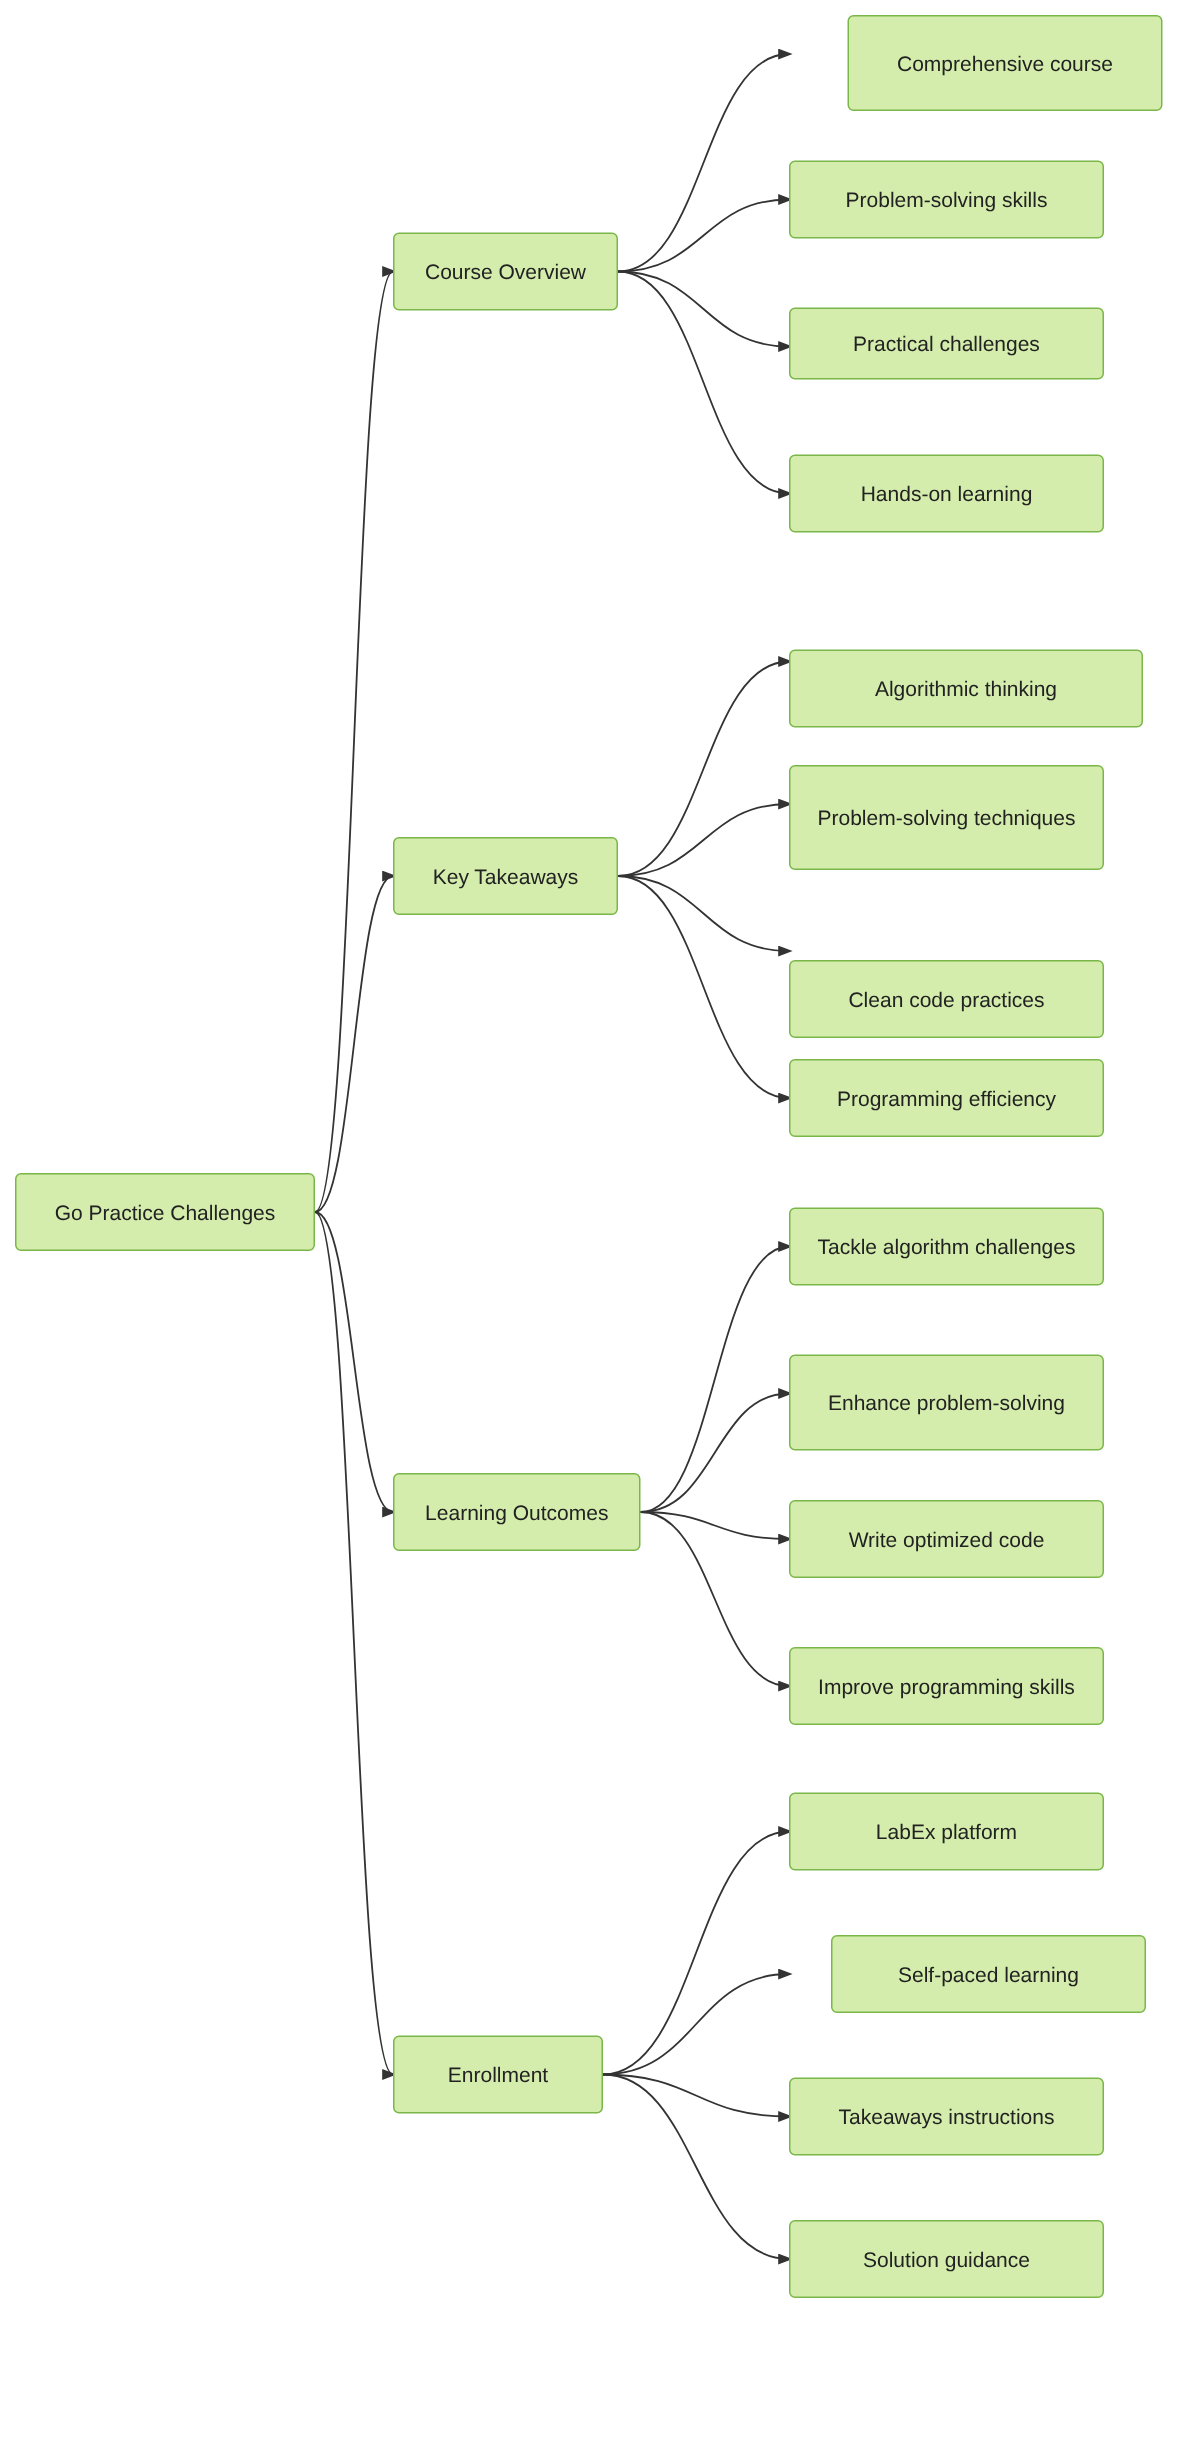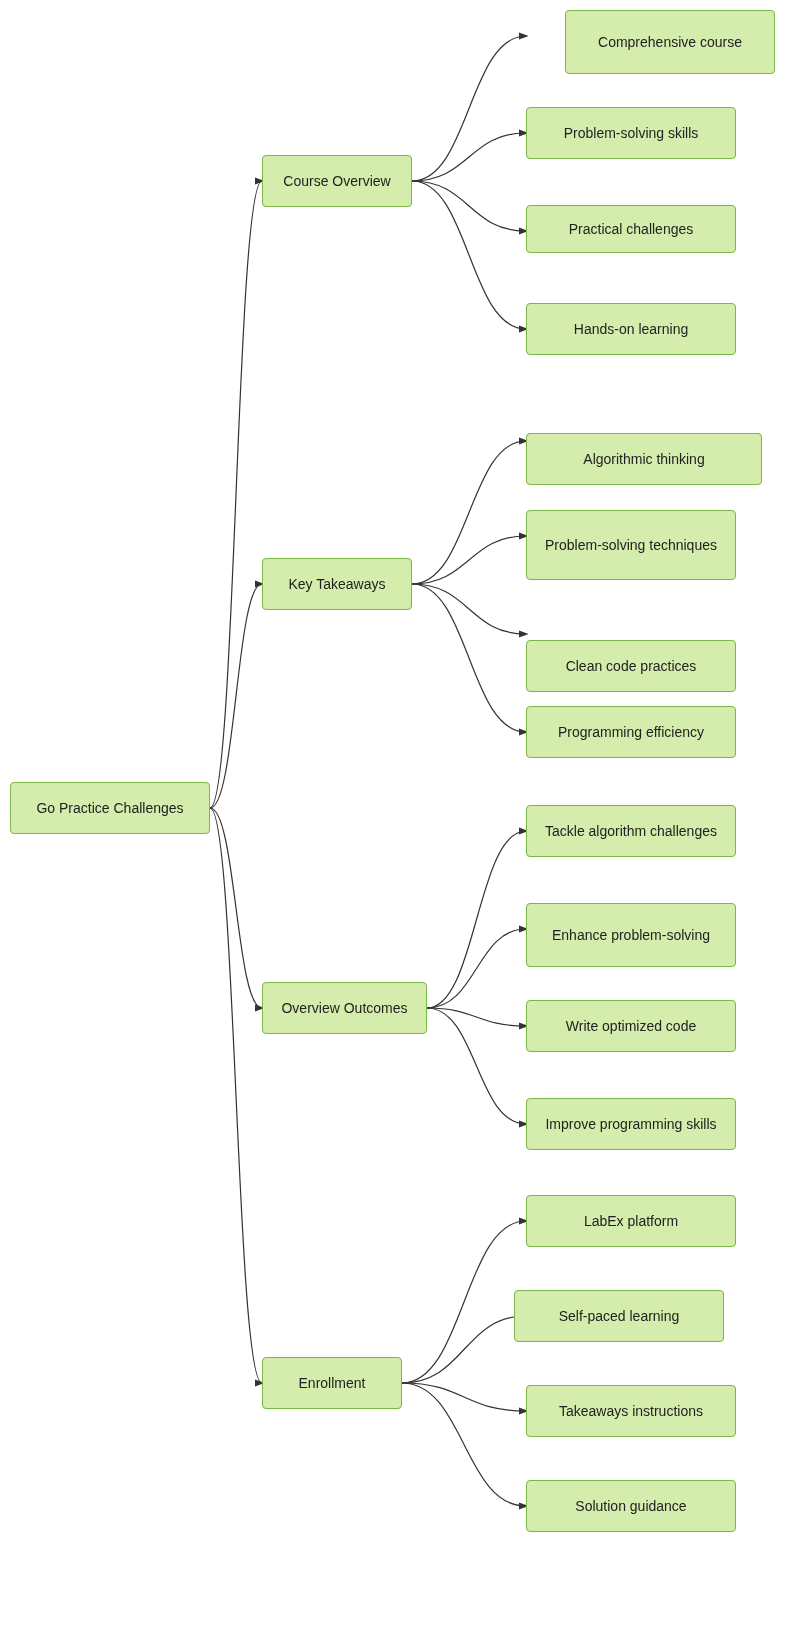--- a/index.html
+++ b/index.html
@@ -63,31 +63,31 @@
       <path d="M 427 1008 C 476.5 1008, 476.5 1026, 526 1026" fill="none" stroke="#333" stroke-width="1.2" marker-end="url(#arrow)"></path>
       <path d="M 427 1008 C 476.5 1008, 476.5 1124, 526 1124" fill="none" stroke="#333" stroke-width="1.2" marker-end="url(#arrow)"></path>
       <path d="M 402 1383 C 464 1383, 464 1221, 526 1221" fill="none" stroke="#333" stroke-width="1.2" marker-end="url(#arrow)"></path>
       <path d="M 402 1383 C 464 1383, 464 1316, 526 1316" fill="none" stroke="#333" stroke-width="1.2" marker-end="url(#arrow)"></path>
       <path d="M 402 1383 C 464 1383, 464 1411, 526 1411" fill="none" stroke="#333" stroke-width="1.2" marker-end="url(#arrow)"></path>
       <path d="M 402 1383 C 464 1383, 464 1506, 526 1506" fill="none" stroke="#333" stroke-width="1.2" marker-end="url(#arrow)"></path>
     </svg>
 <div class="node" style="left: 10px; top: 782px; width: 200px; height: 52px;">Go Practice Challenges</div>
     <div class="node" style="left: 262px; top: 155px; width: 150px; height: 52px;">Course Overview</div>
     <div class="node" style="left: 262px; top: 558px; width: 150px; height: 52px;">Key Takeaways</div>
-    <div class="node" style="left: 262px; top: 982px; width: 165px; height: 52px;">Overview Outcomes</div>
+    <div class="node" style="left: 262px; top: 982px; width: 165px; height: 52px;">Learning Outcomes</div>
     <div class="node" style="left: 262px; top: 1357px; width: 140px; height: 52px;">Enrollment</div>
     <div class="node" style="left: 526px; top: 10px; width: 210px; height: 64px; margin-left: 39px;">Comprehensive course</div>
     <div class="node" style="left: 526px; top: 107px; width: 210px; height: 52px;">Problem-solving skills</div>
     <div class="node" style="left: 526px; top: 205px; width: 210px; height: 48px;">Practical challenges</div>
     <div class="node" style="left: 526px; top: 303px; width: 210px; height: 52px;">Hands-on learning</div>
     <div class="node" style="left: 526px; top: 433px; width: 236px; height: 52px;">Algorithmic thinking</div>
     <div class="node" style="left: 526px; top: 510px; width: 210px; height: 70px;">Problem-solving techniques</div>
     <div class="node" style="left: 526px; top: 640px; width: 210px; height: 52px;">Clean code practices</div>
     <div class="node" style="left: 526px; top: 706px; width: 210px; height: 52px;">Programming efficiency</div>
     <div class="node" style="left: 526px; top: 805px; width: 210px; height: 52px;">Tackle algorithm challenges</div>
     <div class="node" style="left: 526px; top: 903px; width: 210px; height: 64px;">Enhance problem-solving</div>
     <div class="node" style="left: 526px; top: 1000px; width: 210px; height: 52px;">Write optimized code</div>
     <div class="node" style="left: 526px; top: 1098px; width: 210px; height: 52px;">Improve programming skills</div>
     <div class="node" style="left: 526px; top: 1195px; width: 210px; height: 52px;">LabEx platform</div>
-    <div class="node" style="left: 514px; top: 1290px; width: 210px; height: 52px;">Self-paced learning</div>
+    <div class="node" style="left: 554px; top: 1290px; width: 210px; height: 52px;">Self-paced learning</div>
     <div class="node" style="left: 526px; top: 1385px; width: 210px; height: 52px;">Takeaways instructions</div>
     <div class="node" style="left: 526px; top: 1480px; width: 210px; height: 52px;">Solution guidance</div>
   </div>
 
 </body></html>

